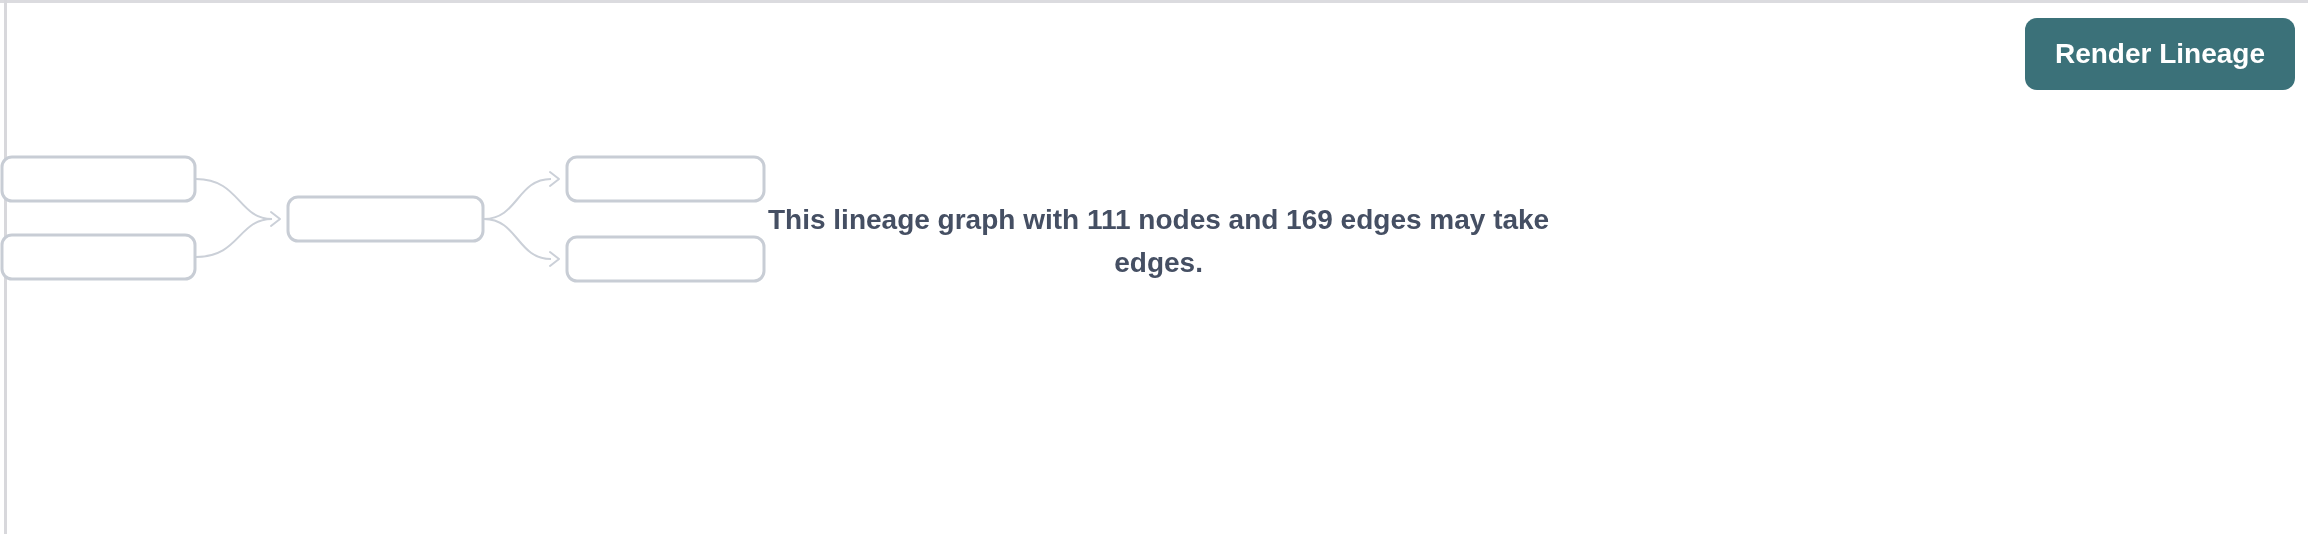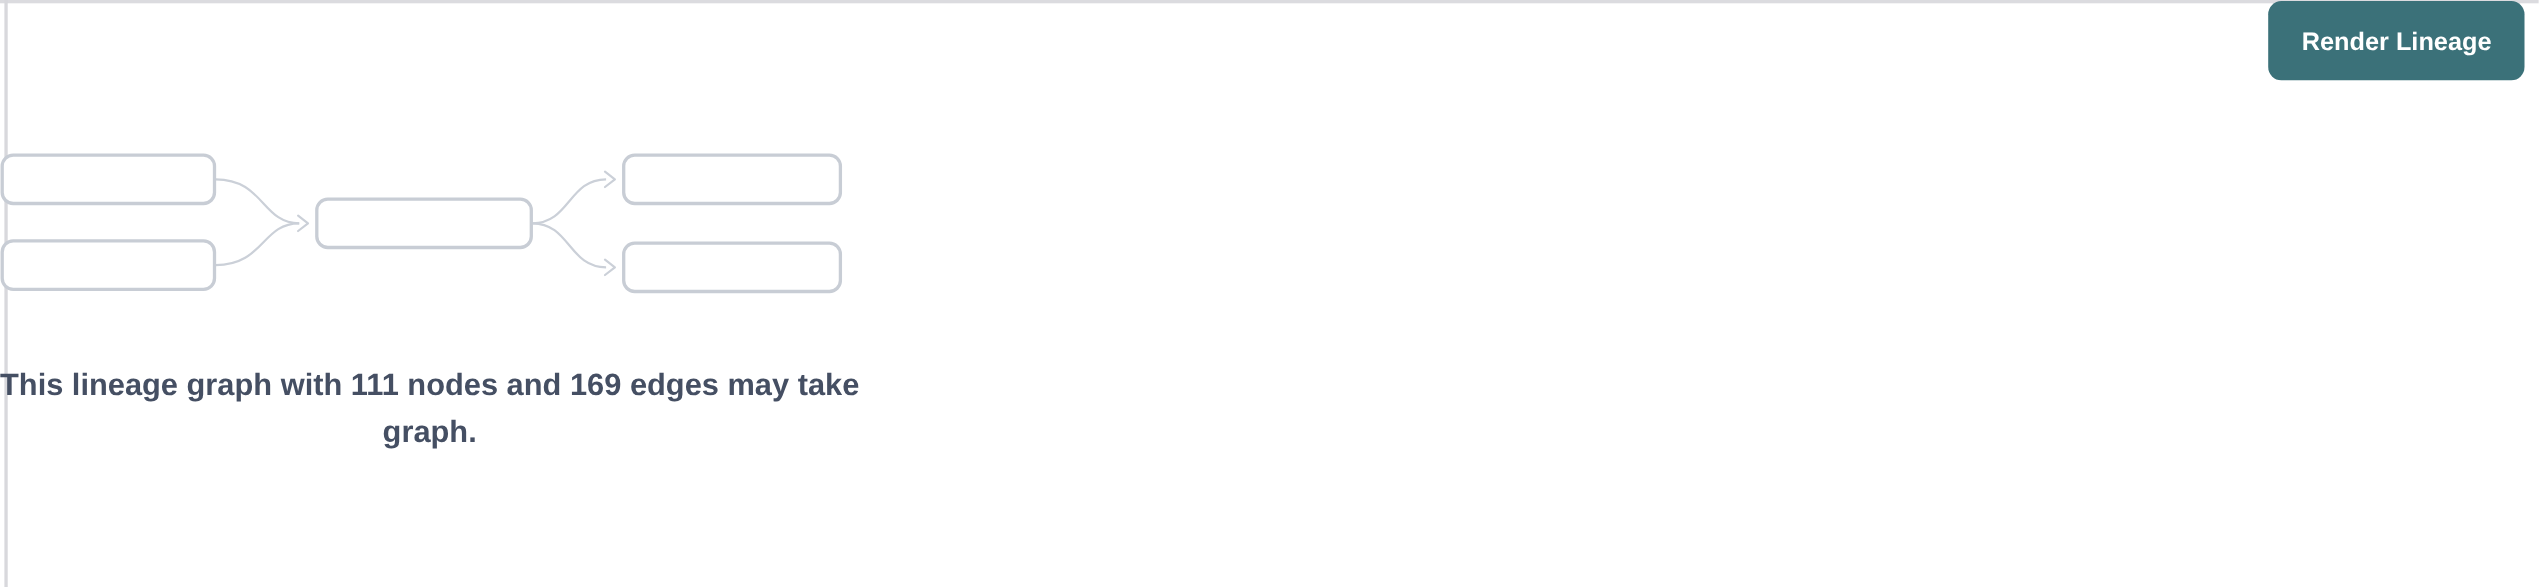--- a/index.html
+++ b/index.html
@@ -21,33 +21,33 @@
   }
   .top-divider{
     position:absolute;top:0;left:0;width:2308px;height:3px;
     background:var(--divider_top);
   }
   .left-divider{
     position:absolute;top:0;left:4px;width:3px;height:534px;
     background:var(--divider_left);
   }
   .render-btn{
-    position:absolute;top:1px;right:13px;
+    position:absolute;top:18px;right:13px;
     height:72px;padding:0 30px;
     display:flex;align-items:center;justify-content:center;
     background:var(--accent_teal);
     color:var(--button_text);
     border:none;border-radius:12px;
     font-family:"Liberation Sans", sans-serif;
-    font-size:23px;font-weight:700;
+    font-size:28px;font-weight:700;
     cursor:pointer;white-space:nowrap;
   }
   .content{
     position:absolute;top:138px;left:0;right:0;
-    display:flex;flex-direction:column;align-items:flex-start;
+    display:flex;flex-direction:row;align-items:flex-end;
   }
   .skeleton-svg{display:block;}
   .skeleton-svg rect{
     fill:#ffffff;stroke:var(--node_border);stroke-width:3;
   }
   .skeleton-svg .edge{
     fill:none;stroke:var(--edge_line);stroke-width:2;
   }
   .skeleton-svg .arrowhead{
     fill:none;stroke:var(--edge_line);stroke-width:2;
@@ -87,16 +87,16 @@
 
     <rect x="2" y="3" width="193" height="44" rx="10"></rect>
     <rect x="2" y="81" width="193" height="44" rx="10"></rect>
     <rect x="288" y="43" width="195" height="44" rx="10"></rect>
     <rect x="567" y="3" width="197" height="44" rx="10"></rect>
     <rect x="567" y="83" width="197" height="44" rx="10"></rect>
   </svg>
 
   <div class="message">
     <div class="line">This lineage graph with 111 nodes and 169 edges may take</div>
-    <div class="line">graph.</div>
+    <div class="line">edges.</div>
   </div>
 
 </div>
 
 </body></html>

